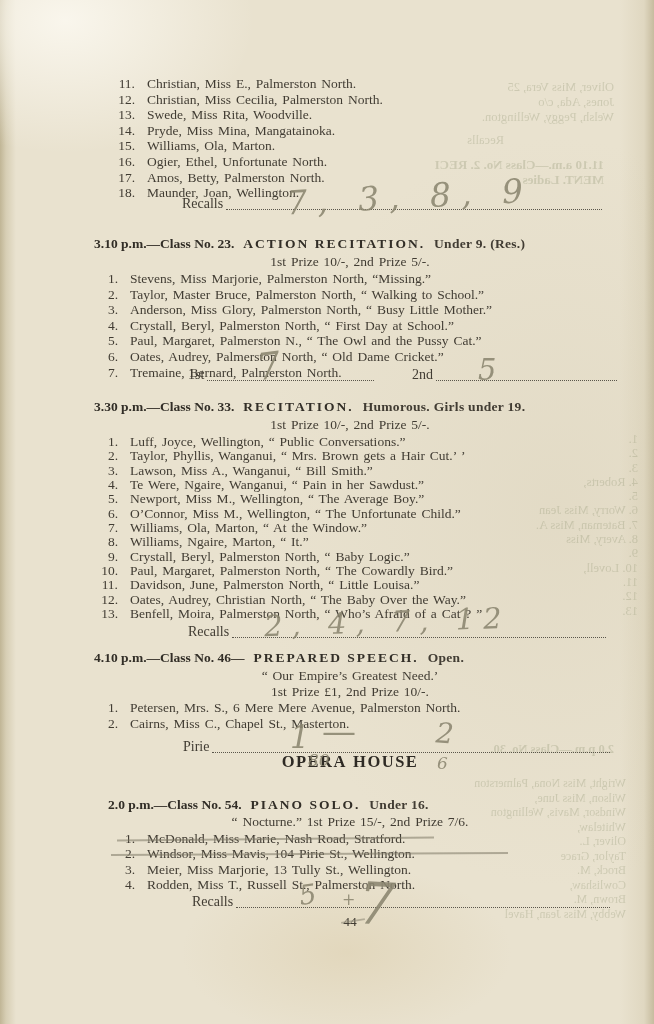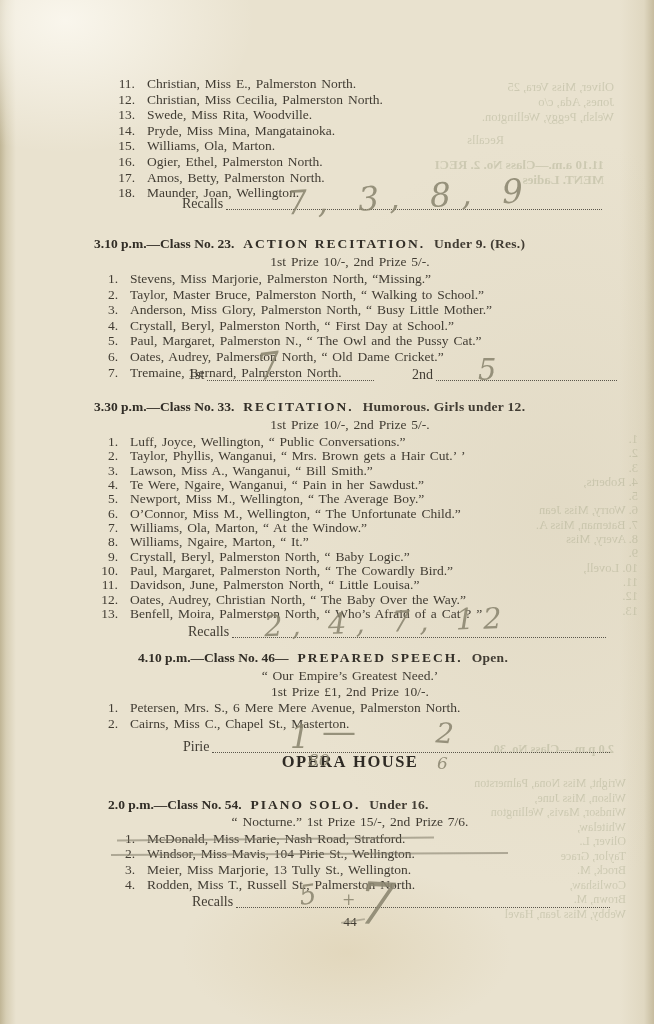--- a/index.html
+++ b/index.html
@@ -36,21 +36,21 @@
   .list-top{top:76px;} .list-23{top:271px;} .list-33{top:435px;}
   .list-46{top:700px;} .list-54{top:831px;}
   .row.struck::after{content:"";position:absolute;top:7px;height:0;
     border-top:2px solid rgba(126,120,102,.55);}
   .row.s1::after{left:12px;right:192px;transform:rotate(-.5deg);}
   .row.s2::after{left:6px;right:118px;transform:rotate(-.3deg);}
   .hdr{position:absolute;z-index:2;font-size:13.5px;font-weight:bold;color:#322e27;white-space:nowrap;}
   .hdr .title{letter-spacing:2px;margin-left:9px;}
   .hdr .suffix{font-weight:bold;letter-spacing:.3px;color:#413c33;margin-left:9px;}
   .h23{left:94px;top:236px;} .h33{left:94px;top:399px;}
-  .h46{left:94px;top:650px;margin-left:44px;} .h54{left:108px;top:797px;}
+  .h46{left:94px;top:650px;} .h54{left:108px;top:797px;}
   .center-line{position:absolute;left:94px;width:512px;text-align:center;z-index:2;
                font-size:13.5px;word-spacing:1.5px;}
   .p23{top:254px;} .p33{top:417px;} .sub46{top:668px;} .p46{top:684px;}
   .p54{top:814px;}
   .venue{top:752px;font-size:16.5px;font-weight:bold;letter-spacing:1.5px;color:#2e2a24;}
   .pagenum{top:914px;font-size:13.5px;}
   .fill-line{position:absolute;display:flex;align-items:flex-end;z-index:2;}
   .fill-line .lbl{font-size:14px;line-height:14px;padding-right:3px;}
   .fill-line .leader{flex:1;border-bottom:1.6px dotted #5a564b;margin-bottom:1px;}
   .line-a{left:182px;right:52px;top:194px;height:17px;}
@@ -147,21 +147,21 @@
         <span class="txt">Pryde, Miss Mina, Mangatainoka.</span>
       </div>
 
       <div class="row">
         <span class="num">15.</span>
         <span class="txt">Williams, Ola, Marton.</span>
       </div>
 
       <div class="row">
         <span class="num">16.</span>
-        <span class="txt">Ogier, Ethel, Palmerston North.</span>
+        <span class="txt">Ogier, Ethel, Unfortunate North.</span>
       </div>
 
       <div class="row">
         <span class="num">17.</span>
         <span class="txt">Amos, Betty, Palmerston North.</span>
       </div>
 
       <div class="row">
         <span class="num">18.</span>
         <span class="txt">Maunder, Joan, Wellington.</span>
@@ -219,21 +219,21 @@
     <span class="leader"></span>
   </div>
   <div class="fill-line line-23b">
     <span class="lbl">2nd</span>
     <span class="leader"></span>
   </div>
   <div class="hw hw-23-1">7</div>
   <div class="hw hw-23-2">5</div>
 
   <div class="hdr h33">
-    <span>3.30 p.m.</span><span>—Class No. 33.</span><span class="title">RECITATION.</span><span class="suffix">Humorous.  Girls under 12.</span>
+    <span>3.30 p.m.</span><span>—Class No. 33.</span><span class="title">RECITATION.</span><span class="suffix">Humorous.  Girls under 19.</span>
   </div>
   <div class="center-line p33">1st Prize 10/-, 2nd Prize 5/-.</div>
   <div class="list list-33">
 
       <div class="row">
         <span class="num">1.</span>
         <span class="txt">Luff, Joyce, Wellington, “ Public Conversations.”</span>
       </div>
 
       <div class="row">

